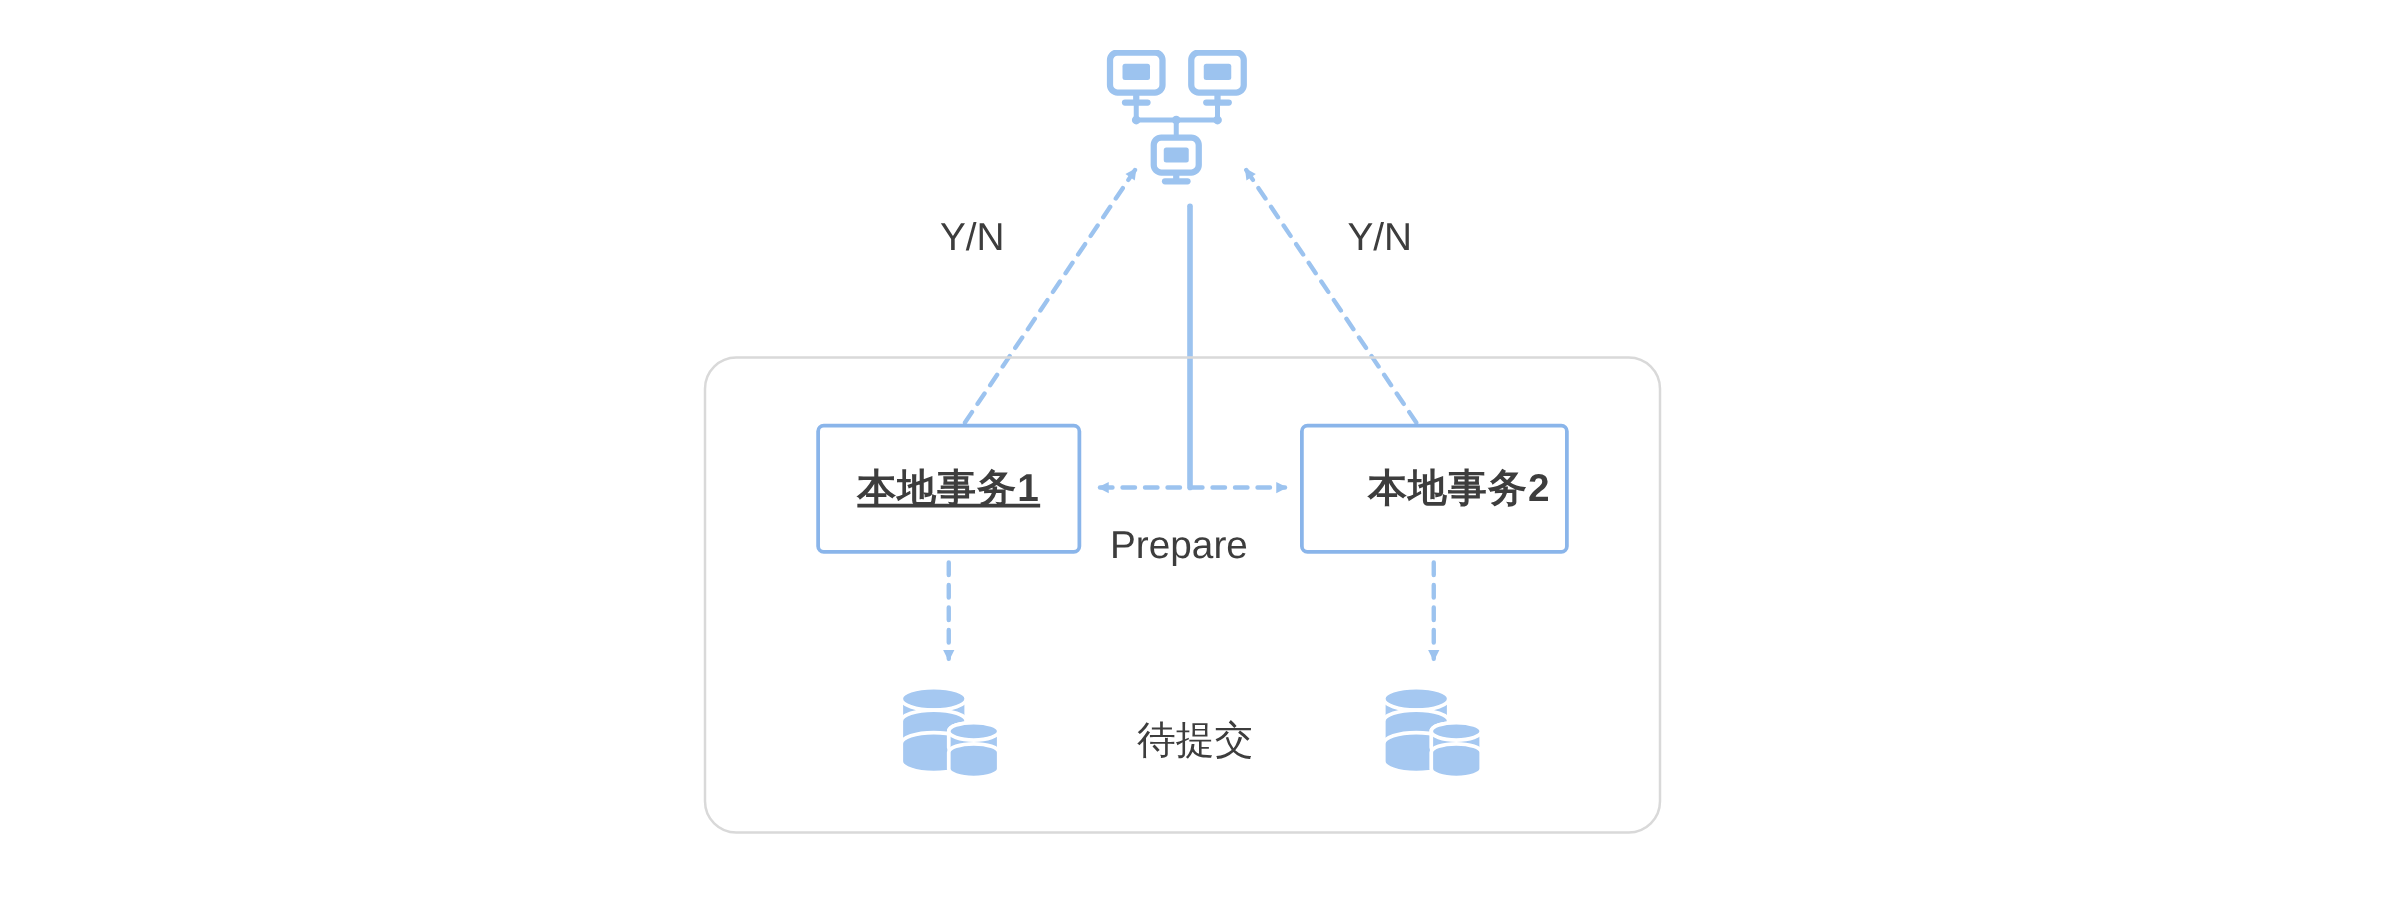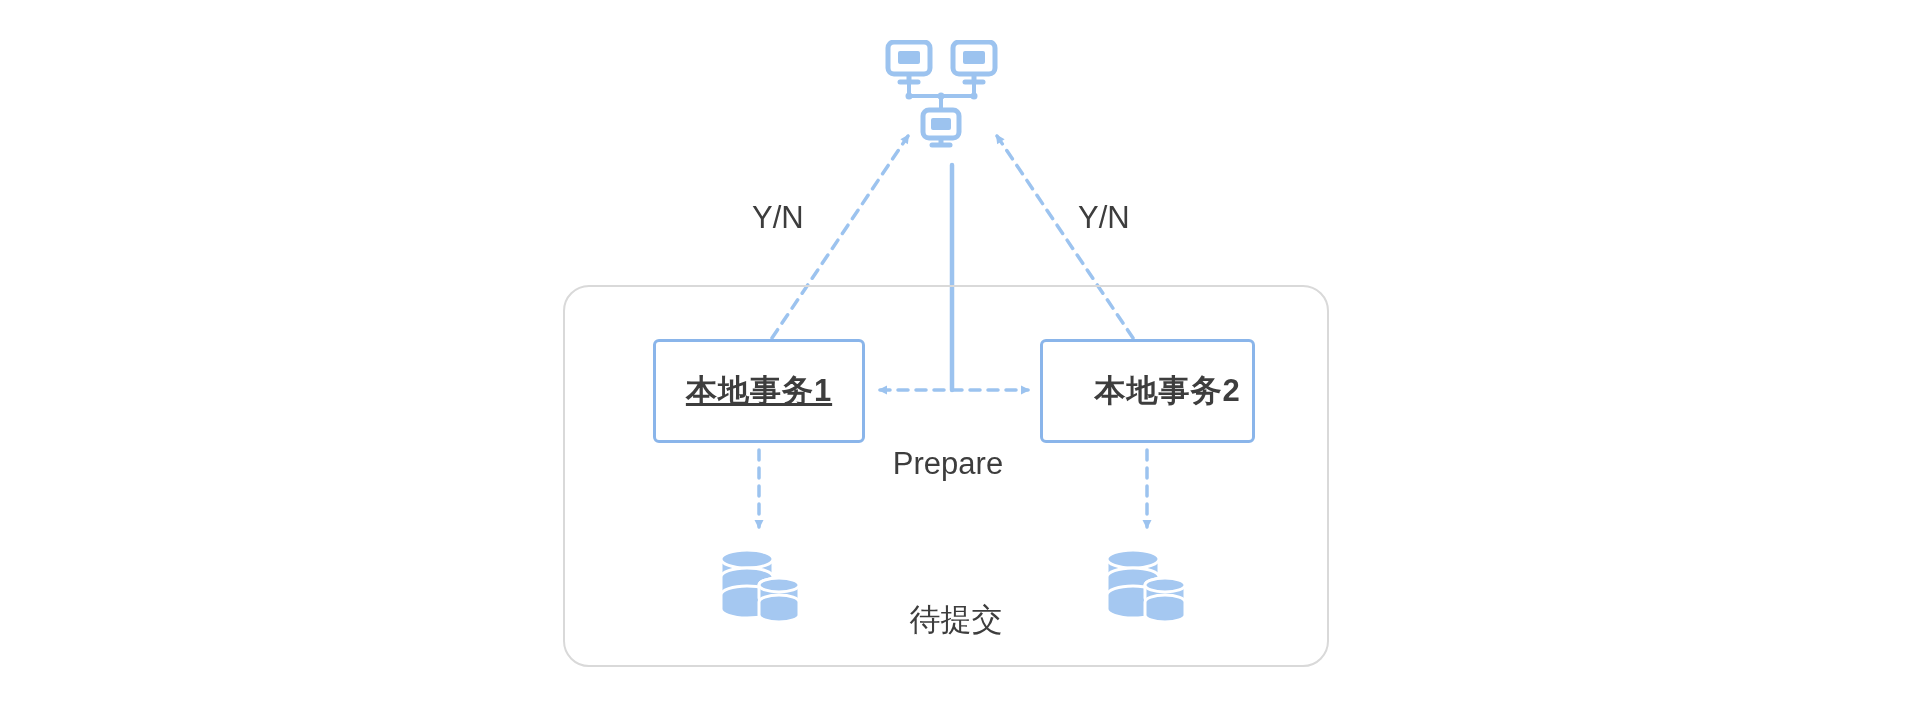--- a/index.html
+++ b/index.html
@@ -41,25 +41,24 @@
     color: #3d3d3d;
     letter-spacing: 1px;
   }
   .node-tx1 { left: 653px; width: 212px; text-decoration: underline; }
   .node-tx2 { left: 1040px; width: 215px; padding-left: 40px; }
   .lbl {
     position: absolute;
     color: #3d3d3d;
     font-size: 31px;
     white-space: nowrap;
-    margin-top: 28px;
   }
   .lbl-yn-left  { left: 752px;  top: 172px; }
   .lbl-yn-right { left: 1078px; top: 172px; }
-  .lbl-prepare  { left: 888px;  top: 418px; width: 120px; text-align: center; }
+  .lbl-prepare  { left: 888px;  top: 418px; width: 120px; text-align: left; }
   .lbl-pending  { left: 906px;  top: 571px; width: 100px; text-align: center; font-weight: 400; }
   .icon-network {
     position: absolute;
     left: 876px; top: 40px;
     width: 132px; height: 118px;
   }
   .icon-db {
     position: absolute;
     width: 102px; height: 96px;
   }

